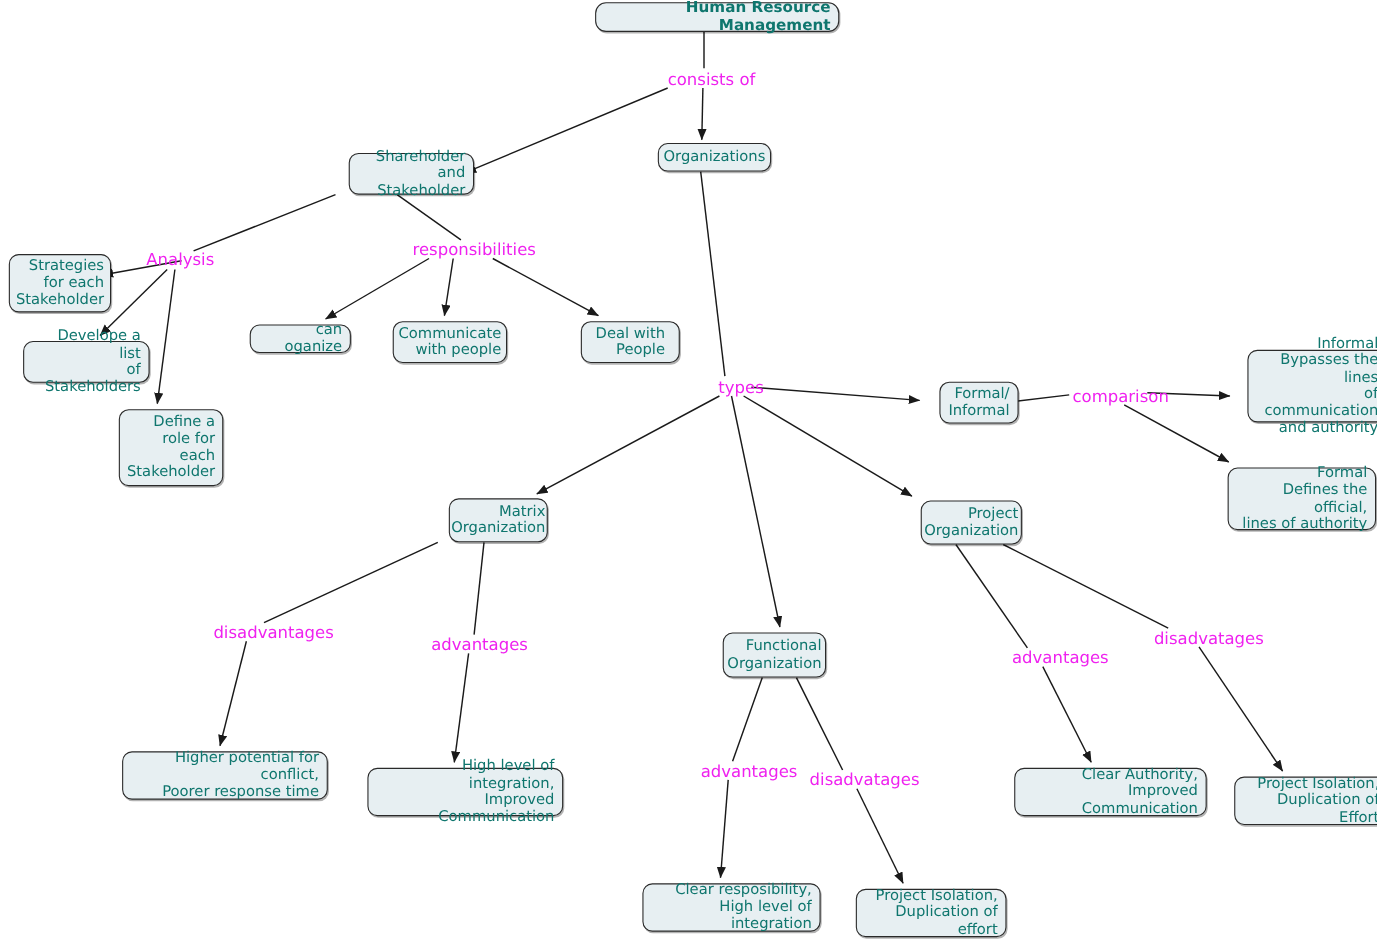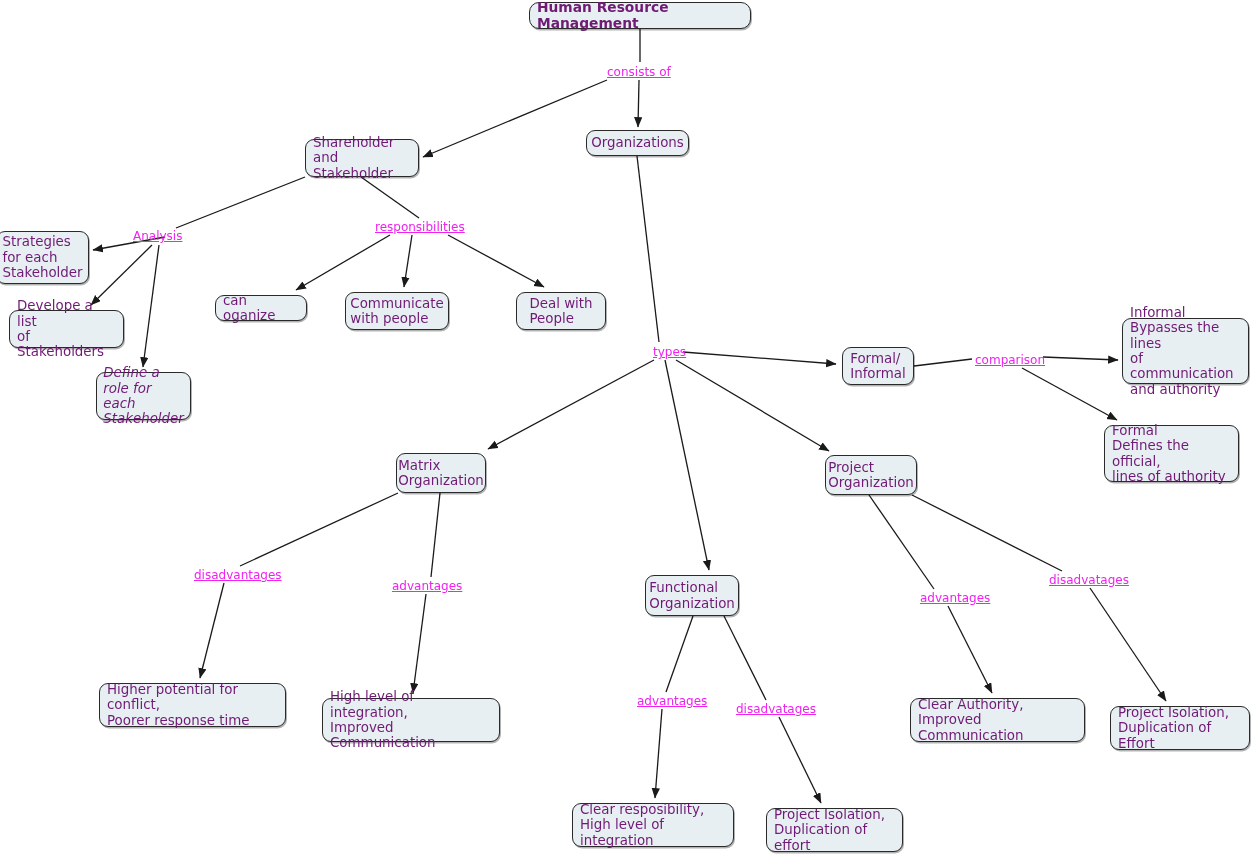--- a/index.html
+++ b/index.html
@@ -34,41 +34,41 @@
   }
   .node {
     position: absolute;
     box-sizing: border-box;
     background: #e7eff2;
     border: 1.4px solid #2a2a2a;
     border-radius: 9px;
     display: flex;
     align-items: center;
     justify-content: center;
-    text-align: left;
-    color: #701a75;
+    text-align: right;
+    color: #0f766e;
     font-size: 13.4px;
     line-height: 15.4px;
     padding: 3px 7px;
     box-shadow: 1px 1.5px 0 rgba(0,0,0,0.30);
     white-space: pre-line;
+    margin-left: 12px;
   }
   .node.root {
     font-weight: bold;
     font-size: 13.8px;
     border-radius: 10px;
   }
   .edge-label {
     position: absolute;
     color: #ef22ef;
-    font-size: 12px;
+    font-size: 15px;
     line-height: 12px;
     white-space: nowrap;
     background: transparent;
-    text-decoration: underline;
   }
 </style>
 </head>
 <body>
 
 <div id="map-root">
 
   <svg id="edge-layer" viewBox="0 0 1252 854" xmlns="http://www.w3.org/2000/svg">
     <defs>
       <marker id="arrowhead" markerWidth="9" markerHeight="9" refX="7.6" refY="3.2" orient="auto" markerUnits="strokeWidth">
@@ -113,21 +113,21 @@
   <div id="nodes-group">
       <div class="node root" style="left: 529px; top: 2px; width: 222px; height: 27px;">Human Resource Management</div>
       <div class="node" style="left: 305px; top: 139px; width: 114px; height: 38px;">Shareholder and
 Stakeholder</div>
       <div class="node" style="left: 586px; top: 130px; width: 103px; height: 26px;">Organizations</div>
       <div class="node" style="left: -4px; top: 231px; width: 93px; height: 53px;">Strategies
 for each
 Stakeholder</div>
       <div class="node" style="left: 9px; top: 310px; width: 115px; height: 38px;">Develope a list
 of Stakeholders</div>
-      <div class="node" style="left: 96px; top: 372px; width: 95px; height: 48px; font-style: italic;">Define a
+      <div class="node" style="left: 96px; top: 372px; width: 95px; height: 70px;">Define a
 role for each
 Stakeholder</div>
       <div class="node" style="left: 215px; top: 295px; width: 92px; height: 26px;">can oganize</div>
       <div class="node" style="left: 345px; top: 292px; width: 104px; height: 38px;">Communicate
 with people</div>
       <div class="node" style="left: 516px; top: 292px; width: 90px; height: 38px;">Deal with
 People</div>
       <div class="node" style="left: 842px; top: 347px; width: 72px; height: 38px;">Formal/
 Informal</div>
       <div class="node" style="left: 1122px; top: 318px; width: 127px; height: 66px;">Informal

